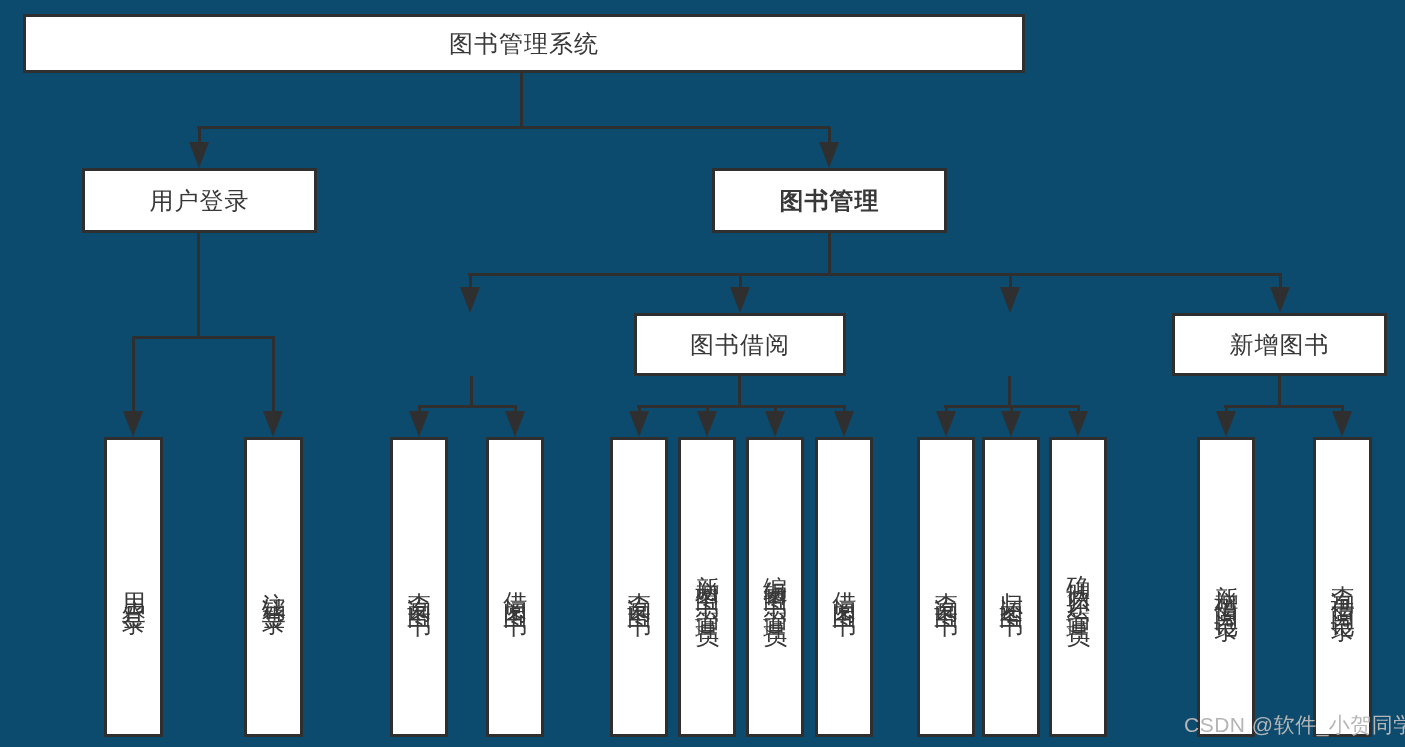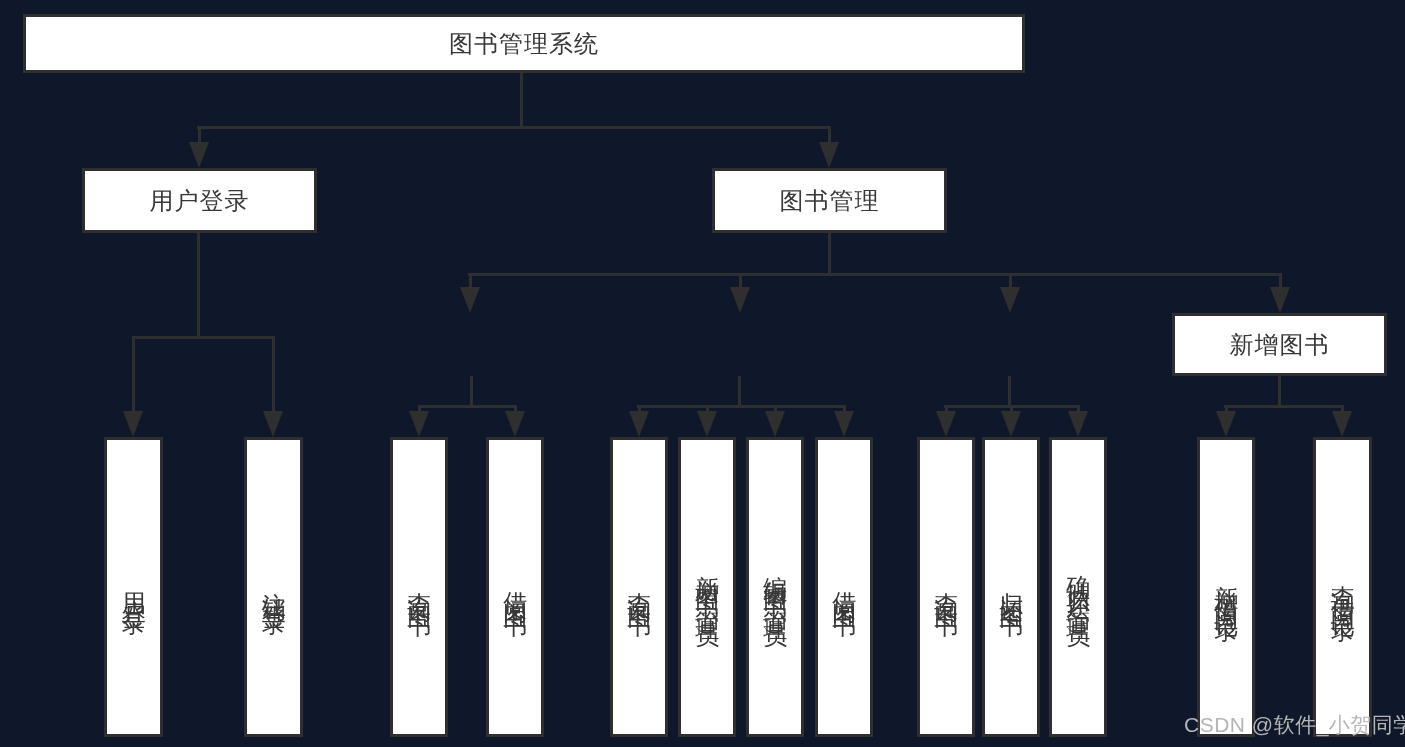--- a/index.html
+++ b/index.html
@@ -1,19 +1,19 @@
 <!DOCTYPE html>
 <html><head>
 <meta charset="utf-8">
 <style>
   html,body{margin:0;padding:0;background:#ffffff;}
   #diagram{
     position:relative;
     width:1405px;height:747px;
-    background:#0f172a;
+    background:#0c4a6e;
     font-family:"Liberation Sans","DejaVu Sans",sans-serif;
     overflow:hidden;
   }
   .box{
     position:absolute;
     box-sizing:border-box;
     border:3px solid #2f2f2f;
     background:#ffffff;
     display:flex;
     align-items:center;
@@ -54,40 +54,41 @@
   <div class="box h-box" style="left:23px;top:14px;width:1002px;height:59px;">图书管理系统</div>
 
   <div class="vl" style="left:520px;top:73px;height:56px;"></div>
   <div class="hl" style="left:197px;top:126px;width:633px;"></div>
   <div class="vl" style="left:198px;top:127px;height:20px;"></div>
   <div class="vl" style="left:828px;top:127px;height:20px;"></div>
   <div class="ar" style="left:189px;top:142px;"></div>
   <div class="ar" style="left:819px;top:142px;"></div>
 
   <div class="box h-box" style="left:82px;top:168px;width:235px;height:65px;">用户登录</div>
-  <div class="box h-box" style="left:712px;top:168px;width:235px;height:65px;">图书管理</div>
+  <div class="box h-box" style="left:712px;top:168px;width:235px;height:65px;font-weight:bold;">图书管理</div>
 
   <div class="vl" style="left:197px;top:233px;height:106px;"></div>
   <div class="hl" style="left:132px;top:336px;width:142px;"></div>
   <div class="vl" style="left:132px;top:336px;height:78px;"></div>
   <div class="vl" style="left:272px;top:336px;height:78px;"></div>
   <div class="ar" style="left:123px;top:411px;"></div>
   <div class="ar" style="left:263px;top:411px;"></div>
 
   <div class="vl" style="left:828px;top:233px;height:43px;"></div>
   <div class="hl" style="left:468px;top:273px;width:813px;"></div>
   <div class="vl" style="left:469px;top:273px;height:17px;"></div>
   <div class="vl" style="left:739px;top:273px;height:17px;"></div>
   <div class="vl" style="left:1009px;top:273px;height:17px;"></div>
   <div class="vl" style="left:1279px;top:273px;height:17px;"></div>
   <div class="ar" style="left:460px;top:287px;"></div>
   <div class="ar" style="left:730px;top:287px;"></div>
   <div class="ar" style="left:1000px;top:287px;"></div>
   <div class="ar" style="left:1270px;top:287px;"></div>
 
+  <div class="box h-box" style="left:634px;top:313px;width:212px;height:63px;">图书借阅</div>
   <div class="box h-box" style="left:1172px;top:313px;width:215px;height:63px;">新增图书</div>
 
   <div class="vl" style="left:470px;top:376px;height:32px;"></div>
   <div class="hl" style="left:418px;top:405px;width:98px;"></div>
   <div class="vl" style="left:418px;top:405px;height:10px;"></div>
   <div class="vl" style="left:514px;top:405px;height:10px;"></div>
   <div class="ar" style="left:409px;top:411px;"></div>
   <div class="ar" style="left:505px;top:411px;"></div>
 
   <div class="vl" style="left:738px;top:376px;height:32px;"></div>

